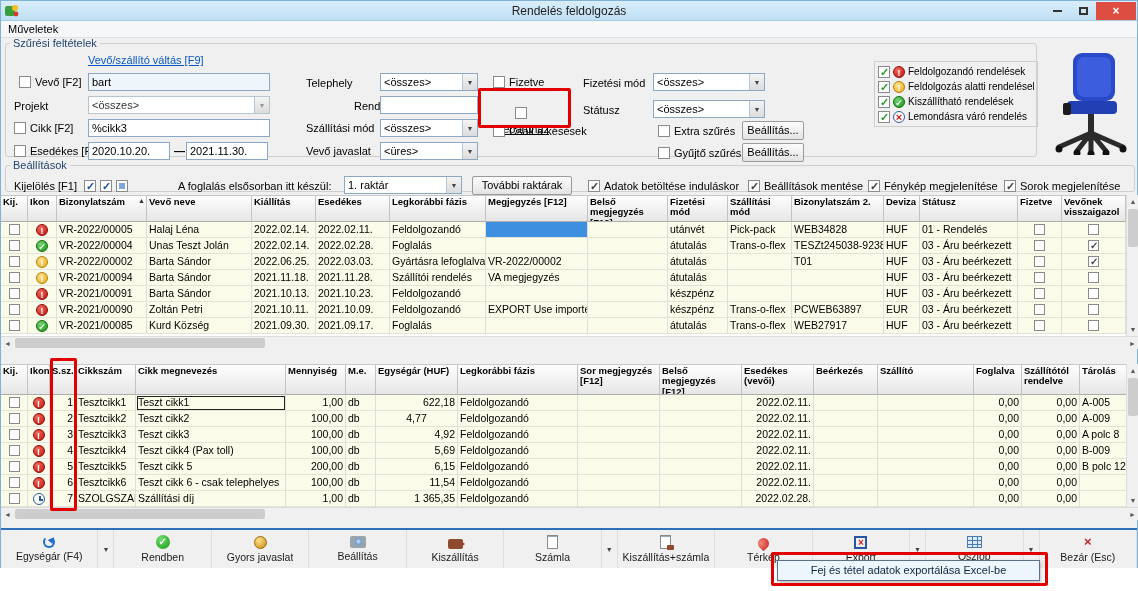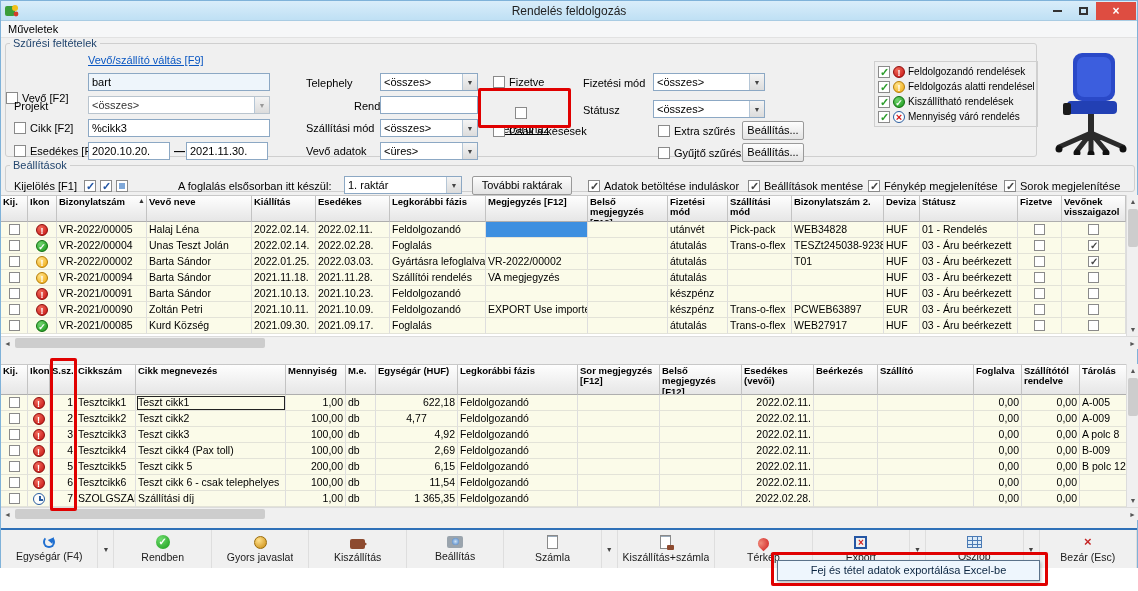--- a/index.html
+++ b/index.html
@@ -154,21 +154,21 @@
 
     <div class="menubar">
       <span>Műveletek</span>
     </div>
 
     <fieldset class="filters">
       <legend>Szűrési feltételek</legend>
 
       <span class="link" style="left:82px; top:5px;">Vevő/szállító váltás [F9]</span>
 
-      <label class="cbl" style="left:0; top:27px;margin-top:16px;">
+      <label class="cbl" style="left:13px; top:27px;">
         <span class="cb"></span>
         <span>Vevő [F2]</span>
       </label>
       <div class="tinput shade" style="left:82px; top:24px; width:182px;">bart</div>
 
       <span class="flabel" style="left:8px; top:51px;">Projekt</span>
       <div class="combo disabled" style="left:82px; top:47px; width:182px;">
         <span>&lt;összes&gt;</span><span class="carrow">▼</span>
       </div>
 
@@ -192,21 +192,21 @@
       </div>
 
       <span class="flabel" style="left:300px; top:51px;padding-left:48px;">Rendelésszám</span>
       <div class="tinput" style="left:374px; top:47px; width:98px;"></div>
 
       <span class="flabel" style="left:300px; top:73px;">Szállítási mód</span>
       <div class="combo" style="left:374px; top:70px; width:98px;">
         <span>&lt;összes&gt;</span><span class="carrow">▼</span>
       </div>
 
-      <span class="flabel" style="left:300px; top:96px;">Vevő adatok</span>
+      <span class="flabel" style="left:300px; top:96px;">Vevő javaslat</span>
       <div class="combo" style="left:374px; top:93px; width:98px;">
         <span>&lt;üres&gt;</span><span class="carrow">▼</span>
       </div>
 
       <label class="cbl" style="left:487px; top:27px;">
         <span class="cb"></span>
         <span>Fizetve</span>
       </label>
       <label class="cbl" style="left:487px; top:58px;flex-direction:column;">
         <span class="cb"></span>
@@ -250,21 +250,21 @@
           <span>Feldolgozás alatti rendelések</span>
         </div>
         <div class="legenditem">
           <span class="cb checked"></span>
           <span class="ricon green-check"></span>
           <span>Kiszállítható rendelések</span>
         </div>
         <div class="legenditem">
           <span class="cb checked"></span>
           <span class="ricon red-x"></span>
-          <span>Mennyiség váró rendelés</span>
+          <span>Lemondásra váró rendelés</span>
         </div>
       </div>
     </fieldset>
 
     <svg class="chair" viewBox="0 0 84 104">
       <rect x="30" y="2" width="42" height="48" rx="9" fill="#2a49c8"></rect>
       <rect x="34" y="6" width="34" height="40" rx="7" fill="#3c5ede"></rect>
       <rect x="24" y="50" width="50" height="13" rx="4" fill="#2240b4"></rect>
       <rect x="20" y="52" width="8" height="12" rx="2" fill="#1b1b1b"></rect>
       <rect x="45" y="63" width="6" height="20" fill="#2b2b2b"></rect>
@@ -360,21 +360,21 @@
           <div class="td" style="width: 36px;">HUF</div>
           <div class="td" style="width: 98px;">03 - Áru beérkezett</div>
           <div class="td" style="width: 44px; text-align: center;"><span class="cb"></span></div>
           <div class="td" style="width: 64px; text-align: center;"><span class="cb checked"></span></div>
         </div>
         <div class="tr row">
           <div class="td" style="width: 27px; text-align: center;"><span class="cb"></span></div>
           <div class="td" style="width: 29px; text-align: center;"><span class="ricon yellow-excl"></span></div>
           <div class="td" style="width: 90px;">VR-2022/00002</div>
           <div class="td" style="width: 105px;">Barta Sándor</div>
-          <div class="td" style="width: 64px;">2022.01.25.</div>
+          <div class="td" style="width: 64px;">2022.06.25.</div>
           <div class="td" style="width: 74px;">2022.03.03.</div>
           <div class="td" style="width: 96px;">Gyártásra lefoglalva</div>
           <div class="td" style="width: 102px;">VR-2022/00002</div>
           <div class="td" style="width: 80px;"></div>
           <div class="td" style="width: 60px;">átutalás</div>
           <div class="td" style="width: 64px;"></div>
           <div class="td" style="width: 92px;">T01</div>
           <div class="td" style="width: 36px;">HUF</div>
           <div class="td" style="width: 98px;">03 - Áru beérkezett</div>
           <div class="td" style="width: 44px; text-align: center;"><span class="cb"></span></div>
@@ -547,21 +547,21 @@
           <div class="td" style="width: 48px;">A polc 8</div>
         </div>
         <div class="tr row">
           <div class="td" style="width: 27px; text-align: center;"><span class="cb"></span></div>
           <div class="td" style="width: 22px; text-align: center;"><span class="ricon red-excl"></span></div>
           <div class="td" style="width: 26px; text-align: right;">4</div>
           <div class="td" style="width: 60px;">Tesztcikk4</div>
           <div class="td" style="width: 150px;">Teszt cikk4 (Pax toll)</div>
           <div class="td" style="width: 60px; text-align: right;">100,00</div>
           <div class="td" style="width: 30px;">db</div>
-          <div class="td" style="width: 82px; text-align: right;">2,69</div>
+          <div class="td" style="width: 82px; text-align: right;">5,69</div>
           <div class="td" style="width: 120px;">Feldolgozandó</div>
           <div class="td" style="width: 82px;"></div>
           <div class="td" style="width: 82px;"></div>
           <div class="td" style="width: 72px; text-align: right;">2022.02.11.</div>
           <div class="td" style="width: 64px;"></div>
           <div class="td" style="width: 96px;"></div>
           <div class="td" style="width: 48px; text-align: right;">0,00</div>
           <div class="td" style="width: 58px; text-align: right;">0,00</div>
           <div class="td" style="width: 48px;">B-009</div>
         </div>
@@ -647,26 +647,26 @@
         <div class="tbdrop">▼</div>
         <div class="tbtn">
           <span class="tbicon tb-ok"></span>
           <span class="tblabel">Rendben</span>
         </div>
         <div class="tbtn">
           <span class="tbicon tb-suggest"></span>
           <span class="tblabel">Gyors javaslat</span>
         </div>
         <div class="tbtn">
+          <span class="tbicon tb-settings"></span>
+          <span class="tblabel">Beállítás</span>
+        </div>
+        <div class="tbtn">
           <span class="tbicon tb-ship"></span>
           <span class="tblabel">Kiszállítás</span>
-        </div>
-        <div class="tbtn">
-          <span class="tbicon tb-settings"></span>
-          <span class="tblabel">Beállítás</span>
         </div>
         <div class="tbtn">
           <span class="tbicon tb-invoice"></span>
           <span class="tblabel">Számla</span>
         </div>
         <div class="tbdrop">▼</div>
         <div class="tbtn">
           <span class="tbicon tb-shipinvoice"></span>
           <span class="tblabel">Kiszállítás+számla</span>
         </div>

